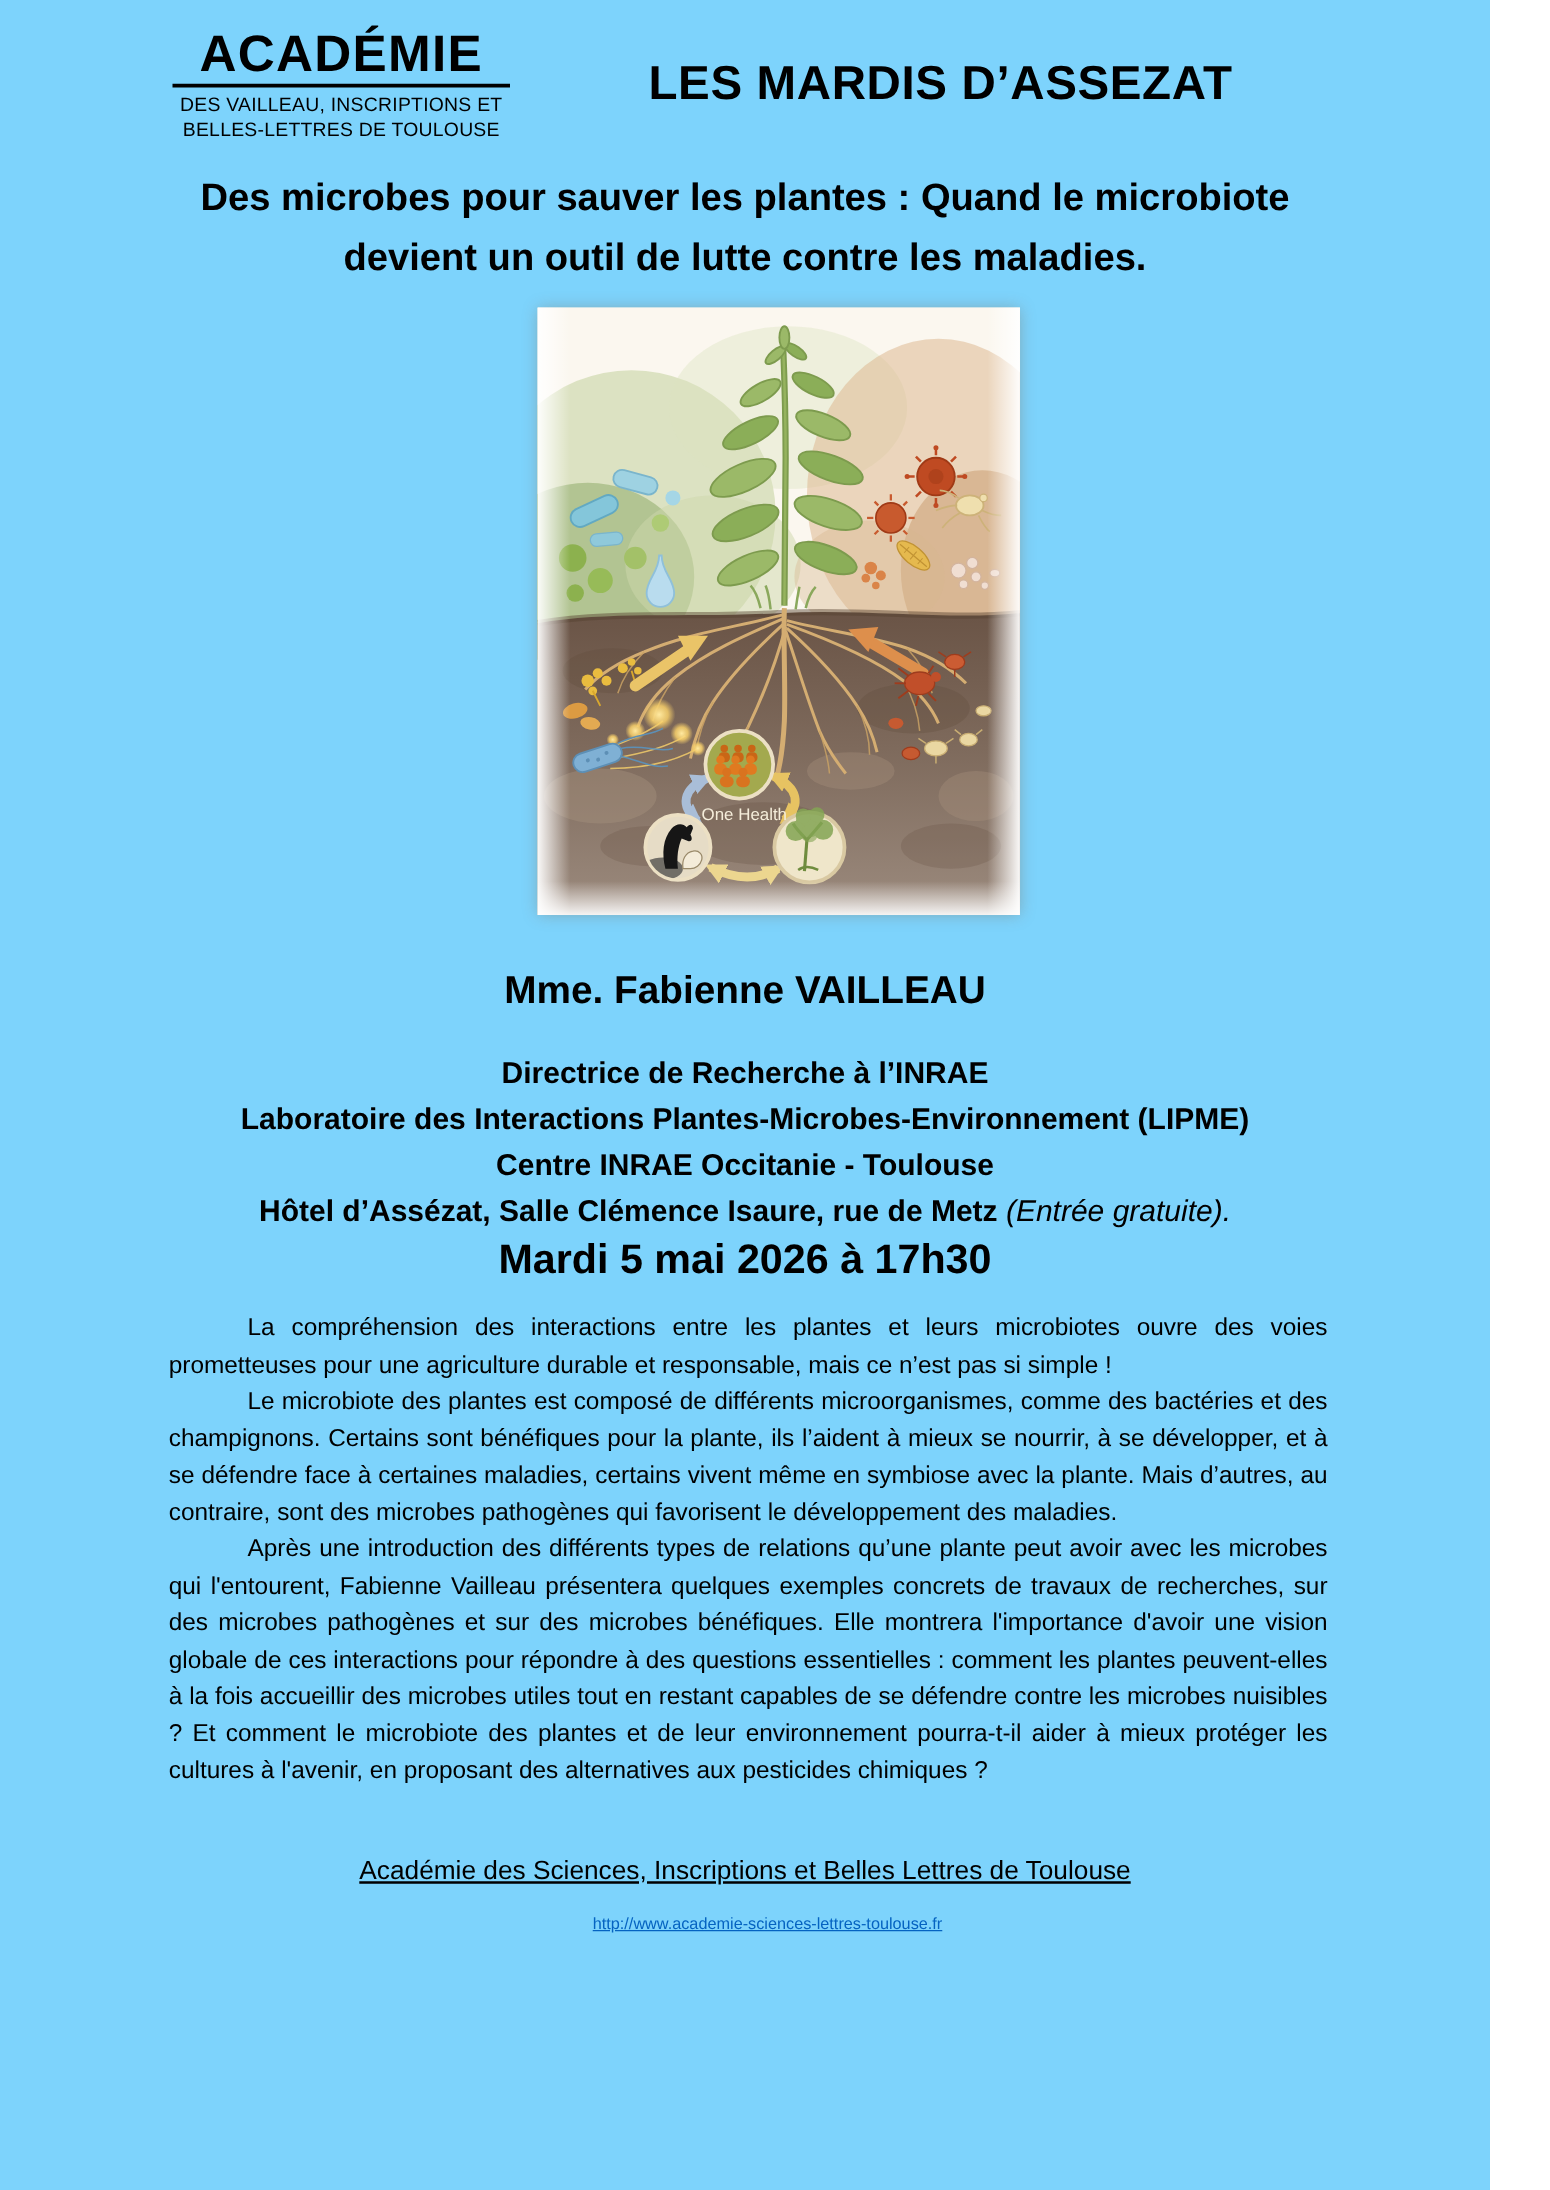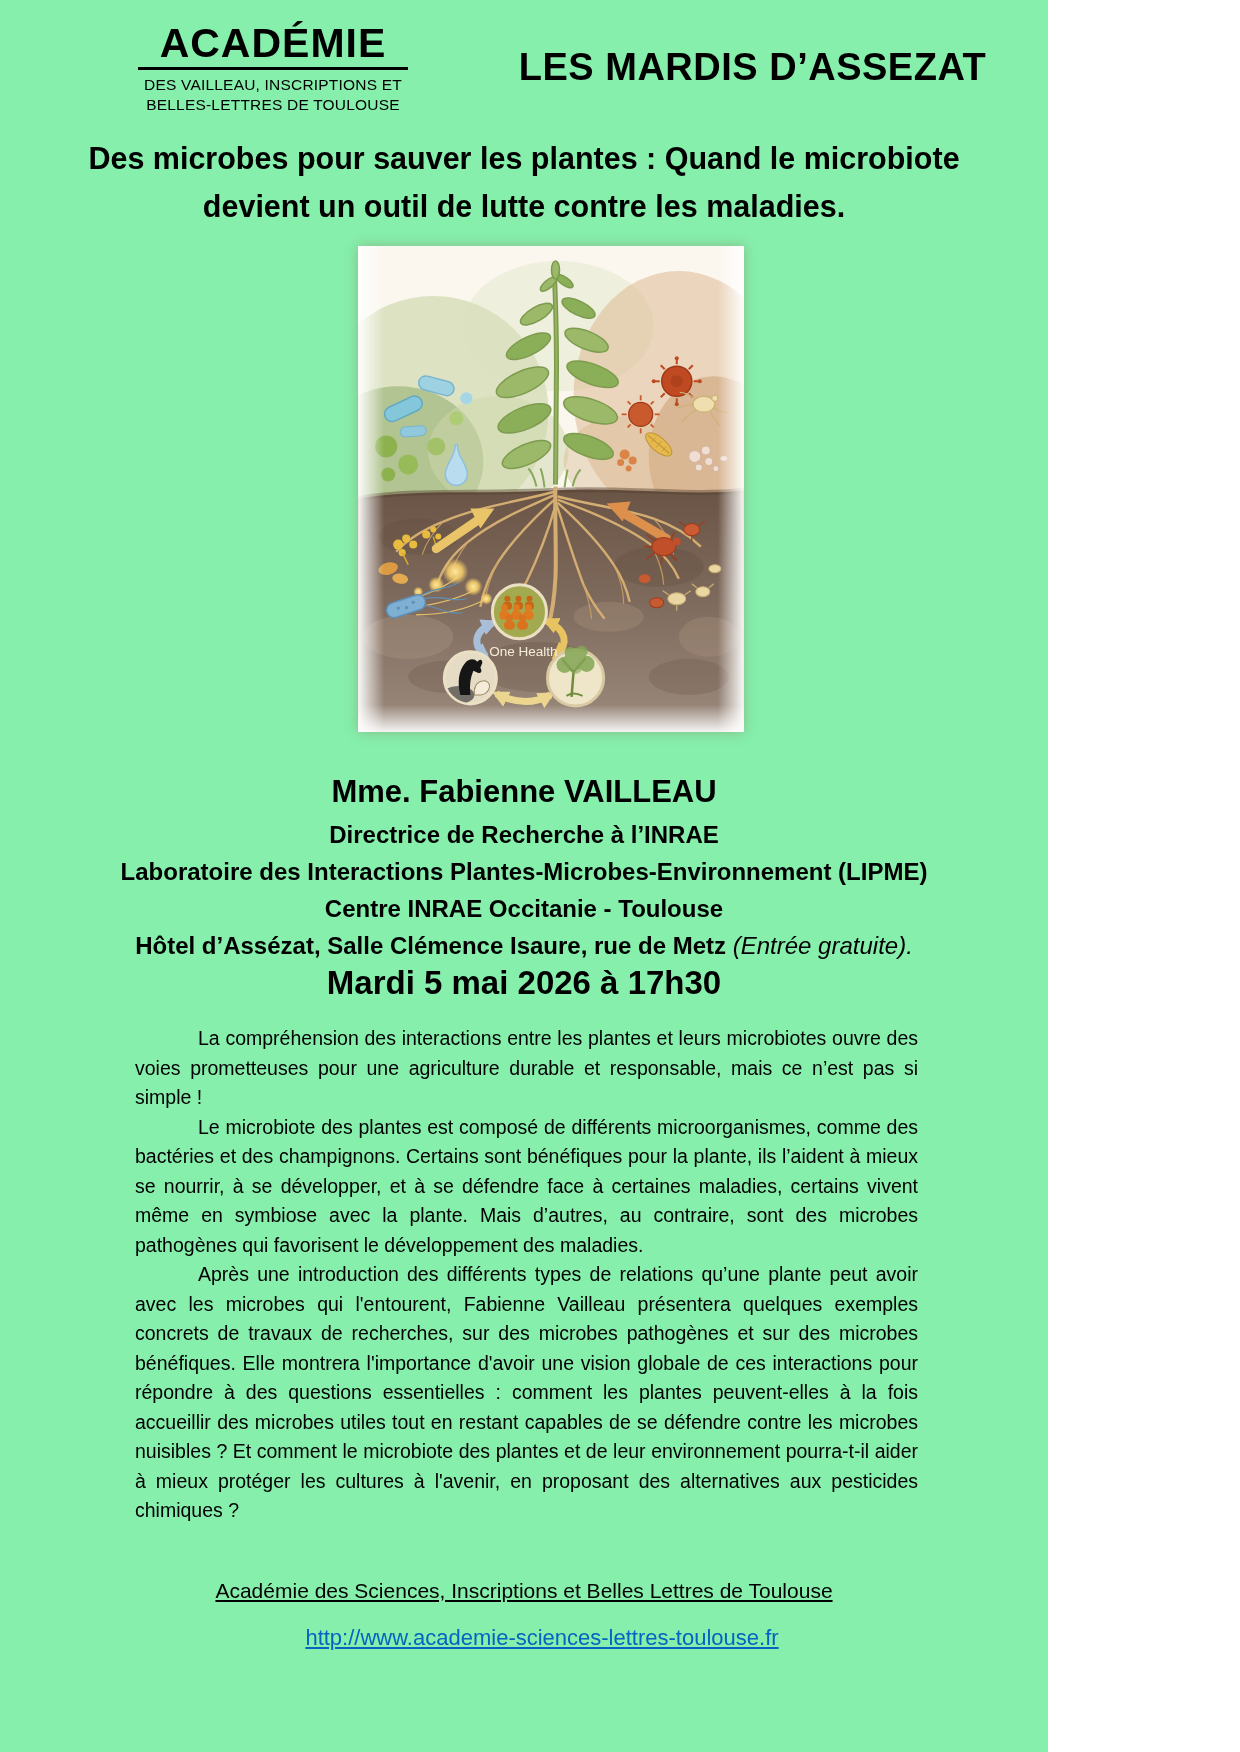--- a/index.html
+++ b/index.html
@@ -1,47 +1,47 @@
 <!DOCTYPE html>
 <html lang="fr"><head>
 <meta charset="utf-8">
 <style>
   html,body{margin:0;padding:0;background:#fff;}
   .page{
-    position:relative;width:1048px;height:1752px;overflow:hidden;background:#86efac;
+    position:relative;width:1192px;height:1752px;overflow:hidden;background:#7dd3fc;
     font-family:"Liberation Sans",sans-serif;color:#000;
   }
   
   .header{position:relative;height:122px;}
   .logo{position:absolute;left:138px;top:20px;width:270px;text-align:center;}
   .logo-title{font-size:41px;font-weight:700;line-height:46px;letter-spacing:1px;
               border-bottom:3px solid #000;padding-bottom:1px;}
   .logo-sub{font-size:15.5px;line-height:19.5px;font-weight:400;letter-spacing:.2px;}
   .logo-sub.first{margin-top:5px;}
   .series-title{position:absolute;left:445px;top:46px;width:615px;text-align:center;
                 font-size:38px;font-weight:700;letter-spacing:.5px;}
   
   .event-title{margin:12px 40px 0;text-align:center;font-size:30.5px;font-weight:700;line-height:48px;}
   
   .figure{width:386px;height:486px;margin:16px auto 0;transform:translateX(27px);
           box-shadow:0 0 12px rgba(130,100,70,.38);background:#fbf7ef;}
   .figure svg{display:block;width:100%;height:100%;}
   
   .speaker{margin-top:40px;text-align:center;font-weight:700;}
-  .speaker-name{font-size:31px;line-height:40px;margin-bottom:4px;}
+  .speaker-name{font-size:31px;line-height:40px;margin-bottom:28px;}
   .speaker-line{font-size:24px;line-height:37px;}
   .venue-note{font-style:italic;font-weight:400;margin-top:44px;}
   .datetime{text-align:center;font-size:33px;font-weight:700;}
   
   .body-text{margin:22px 130px 0 135px;text-align:justify;font-size:19.5px;line-height:29.5px;}
   .body-text p{margin:0;text-indent:63px;}
   
   .footer{margin-top:52px;text-align:center;text-decoration:underline;}
   .footer-org{font-size:21px;line-height:26px;}
-  .footer-link{display:inline-block;margin-top:3px;font-size:22px;color:#0563C1;text-decoration:underline;padding-left:36px;}
+  .footer-link{display:inline-block;margin-top:3px;font-size:13px;color:#0563C1;text-decoration:underline;padding-left:36px;}
 </style>
 </head>
 <body>
 
 <div class="page">
 
   <div class="header">
     <div class="logo">
       <div class="logo-title">ACADÉMIE</div>
       <div class="logo-sub first">DES VAILLEAU, INSCRIPTIONS ET</div>

